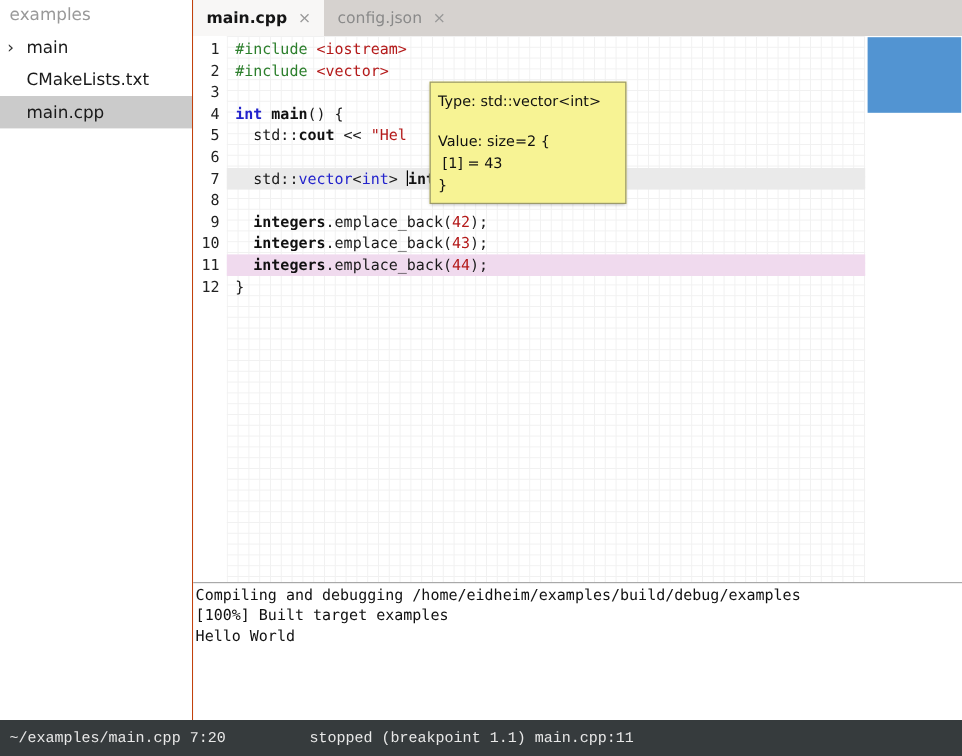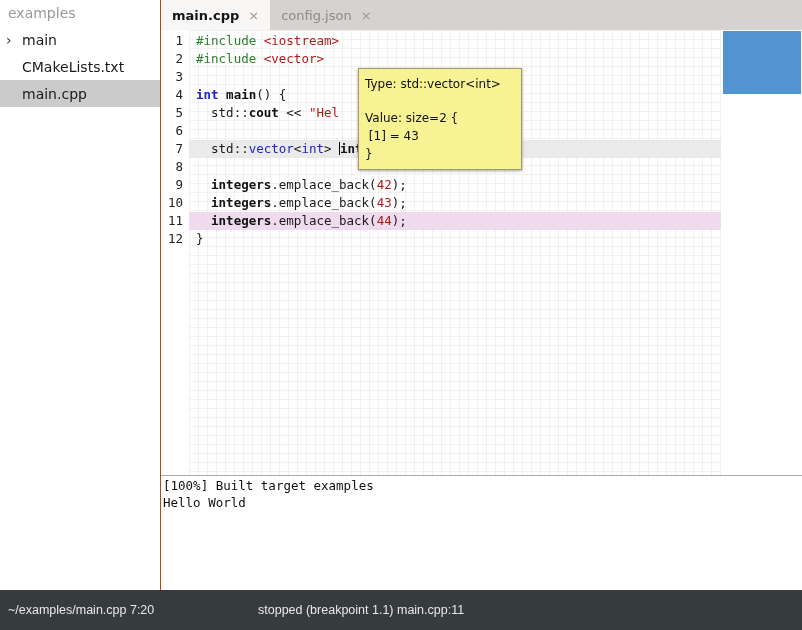--- a/index.html
+++ b/index.html
@@ -62,22 +62,22 @@
   .tk-pl{color:#1a1a1a;}
   .caret{display:inline-block;width:0;height:13px;border-left:1.4px solid #000;vertical-align:-2px;}
   .overview{position:absolute;top:1px;right:1px;width:78px;height:63px;background:var(--blue);}
 
   
   .terminal{height:115px;flex:none;border-top:1px solid #a9a9a9;background:#fff;padding:1px 2px;box-sizing:border-box;
     font-family:"DejaVu Sans Mono","Liberation Mono",monospace;font-size:12.5px;color:#111;}
   .term-line{height:17px;line-height:17px;white-space:pre;}
 
   
-  .statusbar{height:40px;flex:none;background:var(--dark);color:#e8e8e8;position:relative;
-    font-family:Liberation Sans, sans-serif;font-size:12.5px;}
+  .statusbar{height:30px;flex:none;background:var(--dark);color:#e8e8e8;position:relative;
+    font-family:Liberation Mono, monospace;font-size:12.5px;}
   .sb-left{position:absolute;left:8px;top:50%;transform:translateY(-50%);}
   .sb-center{position:absolute;left:258px;top:50%;transform:translateY(-50%);}
 
   
   .tooltip{position:absolute;left:358px;top:68px;width:150px;background:var(--tip);
     border:1px solid #9c9a6a;box-shadow:0 1px 3px rgba(0,0,0,.35);padding:6px 6px;
     font-size:12px;color:#111;z-index:20;}
   .tip-type{margin-bottom:16px;white-space:pre;height:18px;line-height:18px;}
   .tip-line{height:18px;line-height:18px;white-space:pre;}
 </style>
@@ -170,20 +170,21 @@
             </div>
             <div class="line">
               <span class="ln">12</span>
               <span class="code"><span class="tk-pl">}</span></span>
             </div>
           </div>
         <div class="overview"></div>
       </div>
 
       <div class="terminal" id="terminal">
+          <div class="term-line">Compiling and debugging /home/eidheim/examples/build/debug/examples</div>
           <div class="term-line">[100%] Built target examples</div>
           <div class="term-line">Hello World</div>
         </div>
 
     </div>
   </div>
 
   <div class="statusbar">
     <span class="sb-left">~/examples/main.cpp 7:20</span>
     <span class="sb-center">stopped (breakpoint 1.1) main.cpp:11</span>

